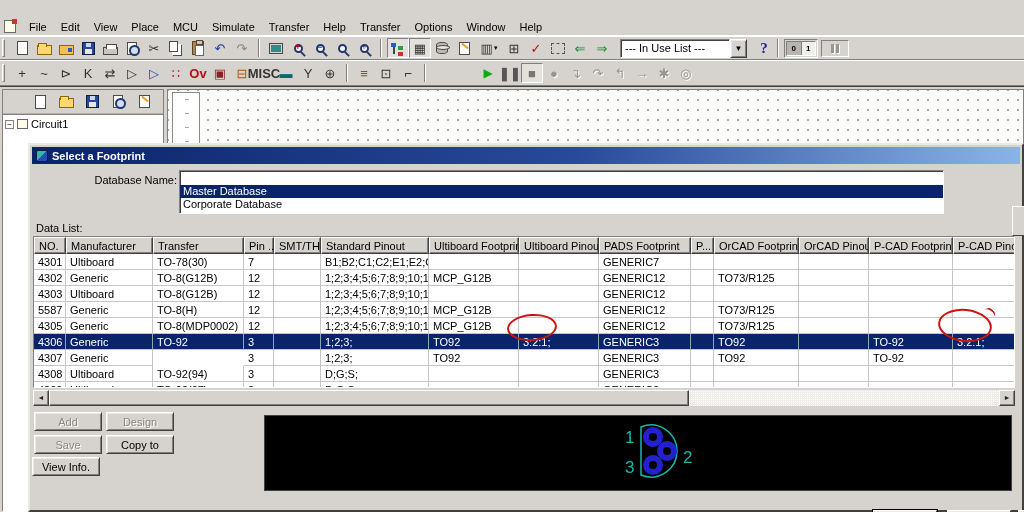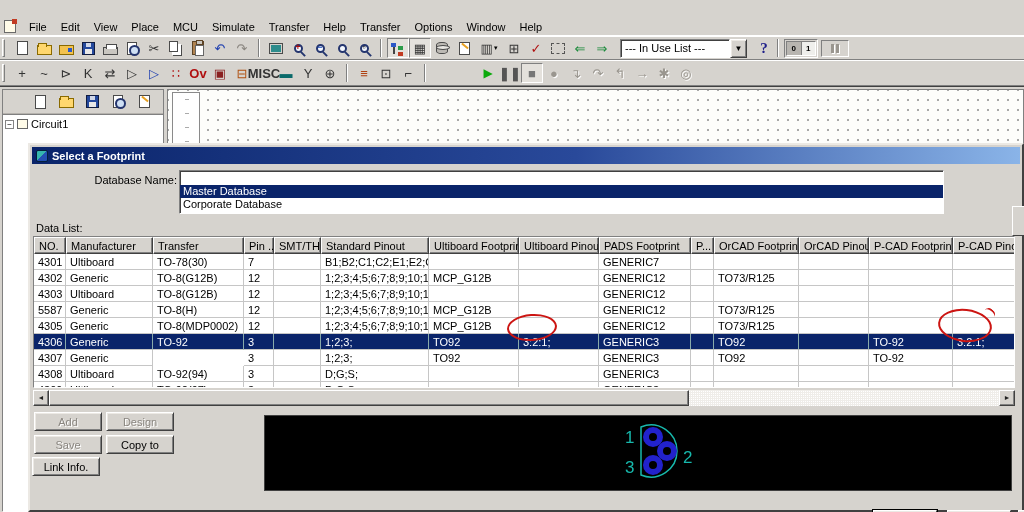--- a/index.html
+++ b/index.html
@@ -599,21 +599,21 @@
       <div class="hscroll">
         <span class="sbtn">◄</span>
         <span class="sthumb"></span>
         <span class="sbtn sright">►</span>
       </div>
 
       <div class="pushbtn disabled" id="btn-add">Add</div>
       <div class="pushbtn disabled" id="btn-delete">Design</div>
       <div class="pushbtn disabled" id="btn-save">Save</div>
       <div class="pushbtn" id="btn-copyto">Copy to</div>
-      <div class="pushbtn" id="btn-linkinfo">Link Info.</div>
+      <div class="pushbtn" id="btn-linkinfo">View Info.</div>
 
       <div class="preview">
         <svg width="120" height="74" viewBox="0 0 120 74">
           <path d="M 38,10 A 26 26 0 1 1 38,58 Z" fill="none" stroke="#17b8ac" stroke-width="1.5"></path>
           <circle cx="50" cy="20" r="7" fill="none" stroke="#2222cc" stroke-width="6"></circle>
           <circle cx="64" cy="34" r="7" fill="none" stroke="#2222cc" stroke-width="6"></circle>
           <circle cx="50" cy="48" r="7" fill="none" stroke="#2222cc" stroke-width="6"></circle>
           <text x="22" y="26" fill="#17b8ac" font-size="17" font-family="Liberation Sans, sans-serif">1</text>
           <text x="22" y="56" fill="#17b8ac" font-size="17" font-family="Liberation Sans, sans-serif">3</text>
           <text x="80" y="46" fill="#17b8ac" font-size="17" font-family="Liberation Sans, sans-serif">2</text>

